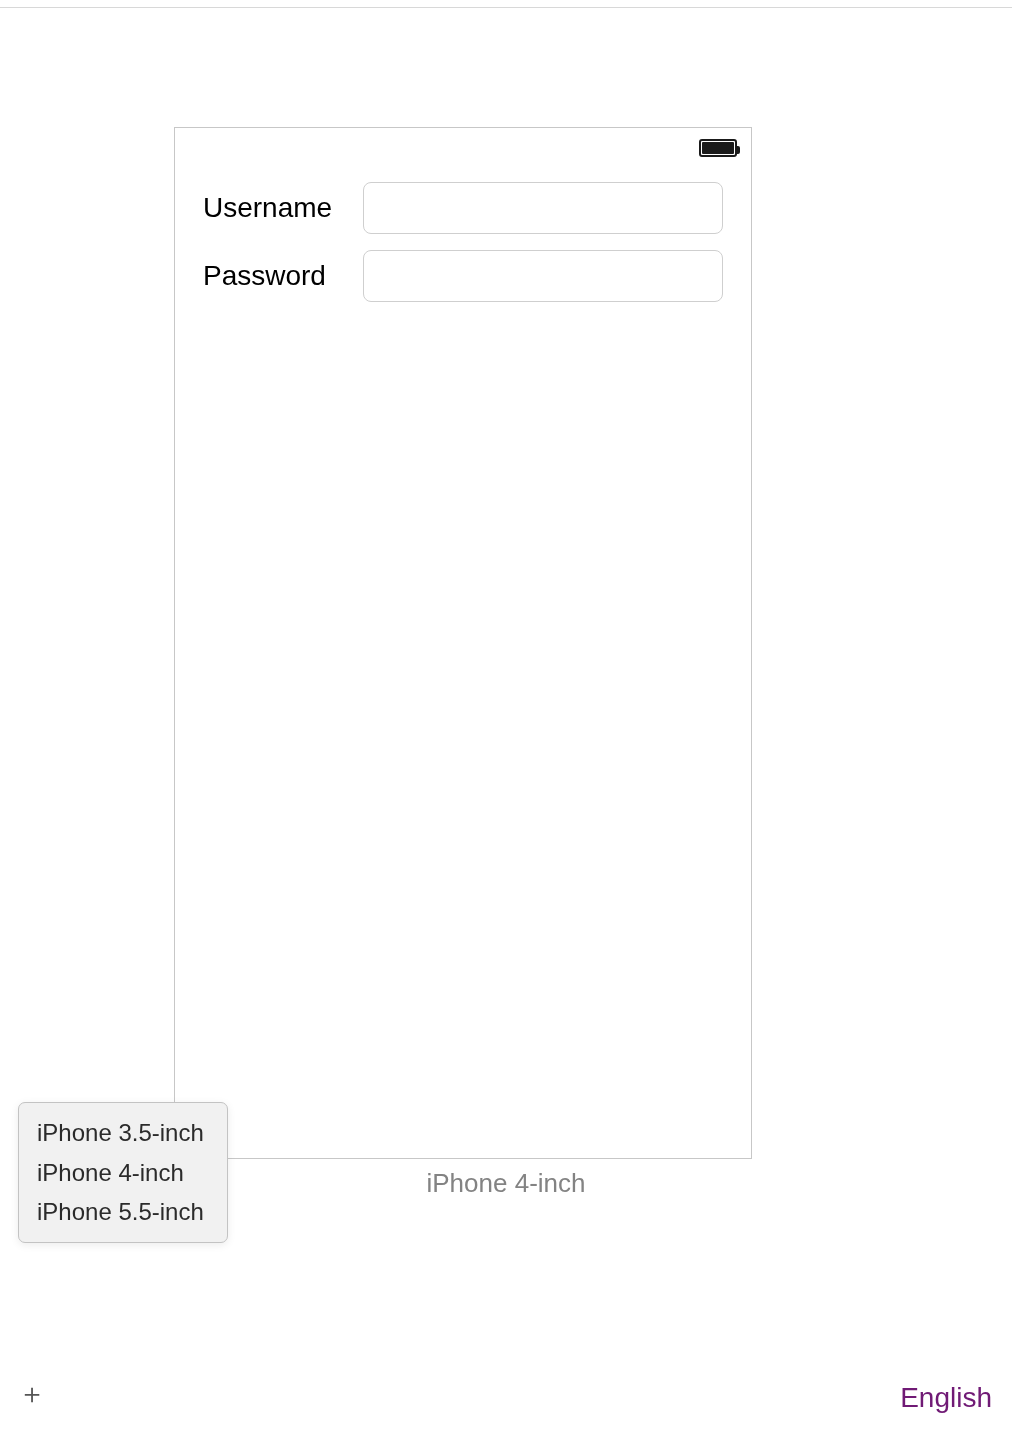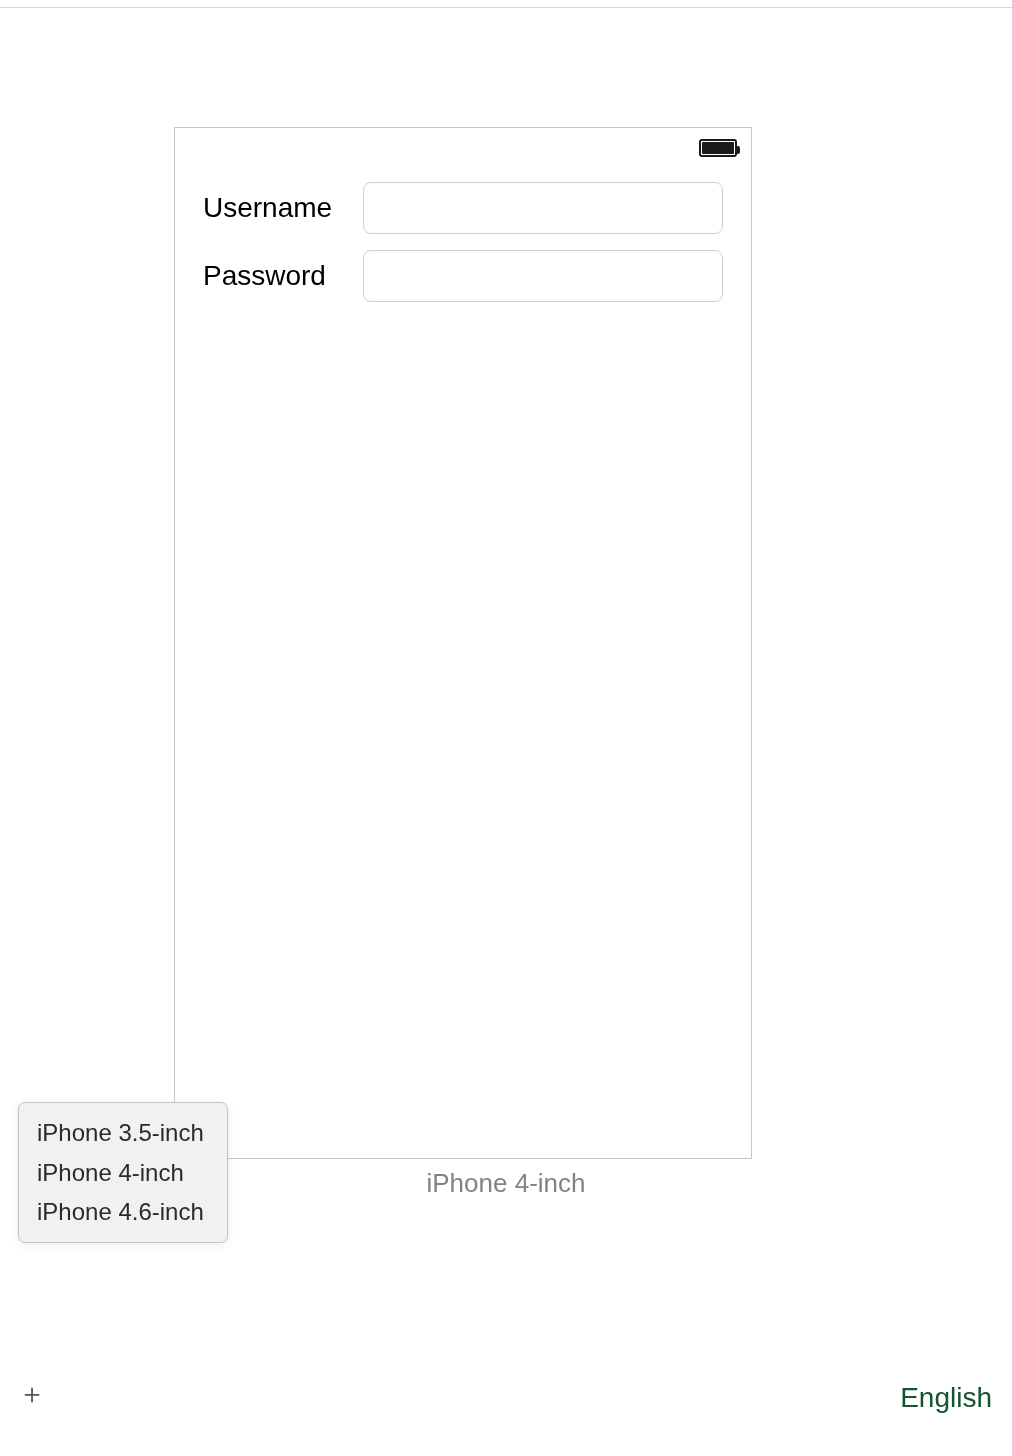--- a/index.html
+++ b/index.html
@@ -122,21 +122,21 @@
       color: #565656;
       font-weight: 300;
       line-height: 1;
       cursor: pointer;
     }
     .language-label {
       position: absolute;
       bottom: 42px;
       right: 20px;
       font-size: 28px;
-      color: #14532d;
+      color: #701a75;
     }
   </style>
 </head>
 <body>
 
 <div class="top-divider"></div>
 
 <div class="device-frame">
   <div class="status-bar">
     <span class="battery-icon">
@@ -156,18 +156,18 @@
       <input class="form-input" type="password" value="" style="">
     </div>
   </div>
 </div>
 
 <div class="device-label">iPhone 4-inch</div>
 
 <div class="popup-menu">
   <div class="popup-item">iPhone 3.5-inch</div>
   <div class="popup-item">iPhone 4-inch</div>
-  <div class="popup-item">iPhone 4.6-inch</div>
+  <div class="popup-item">iPhone 5.5-inch</div>
 </div>
 
 <div class="plus-button">＋</div>
 
 <div class="language-label">English</div>
 
 </body></html>

